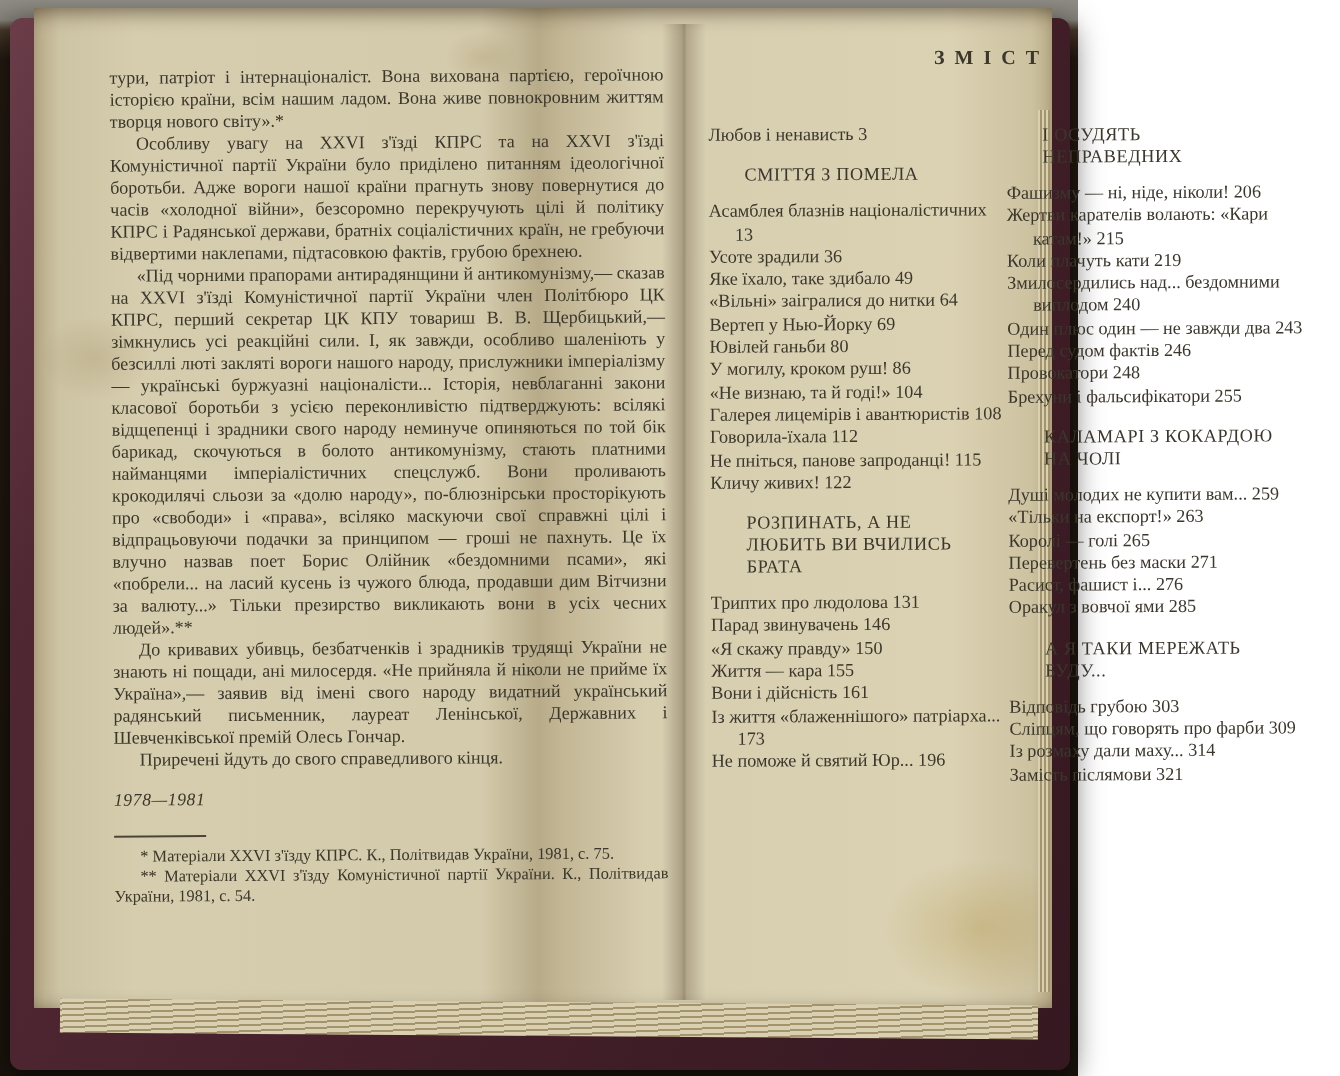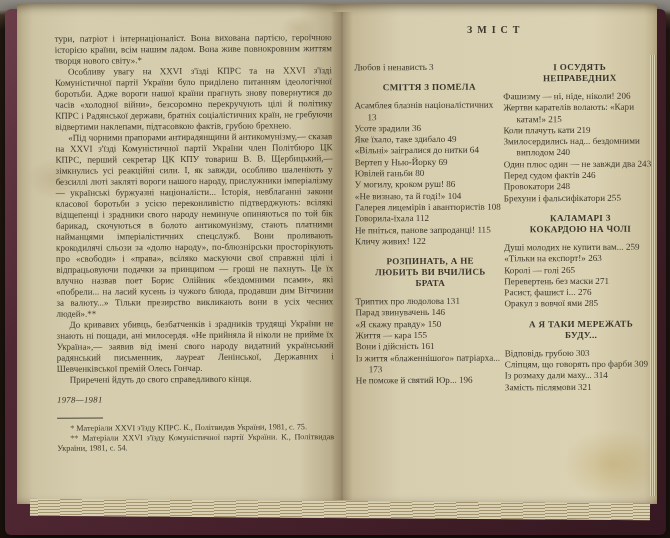--- a/index.html
+++ b/index.html
@@ -1,18 +1,18 @@
 <!DOCTYPE html>
 <html><head>
 <meta charset="utf-8">
 <style>
   *{box-sizing:border-box;}
   html,body{margin:0;padding:0;}
   body{width:670px;height:538px;overflow:hidden;font-family:"Liberation Serif",serif;}
-  .photo{position:relative;width:670px;height:538px;
+  .photo{position:relative;width:539px;height:538px;
     background:linear-gradient(180deg,#8f8d85 0,#85837b 10px,#4a392a 15px,#261b12 30px,#1c140d 100%);}
   .book{position:absolute;left:5px;top:9px;right:4px;bottom:3px;border-radius:6px;
     background:linear-gradient(115deg,#6a3d49 0%,#502834 18%,#431f29 60%,#351821 100%);
     box-shadow:0 4px 16px rgba(0,0,0,.7);}
   .pages{position:absolute;left:17px;top:4px;right:13px;bottom:34px;
     background:
       radial-gradient(70px 50px at 93% 92%, rgba(166,130,40,.28), rgba(166,130,40,0) 70%),
       radial-gradient(40px 30px at 6% 35%, rgba(120,90,40,.16), rgba(120,90,40,0) 70%),
       radial-gradient(26px 20px at 44% 5%, rgba(130,100,50,.18), rgba(130,100,50,0) 70%),
       linear-gradient(90deg,#b4a785 0%,#cdc4a4 2.5%,#d6cdae 10%,#d4cbac 44%,#b7ab89 49.6%,#c3b795 52%,#d7ceb0 60%,#dbd2b3 90%,#cdc2a0 98%,#b7aa86 100%);
@@ -29,21 +29,21 @@
   .left-text p.noindent{text-indent:0;}
   .date{margin-top:9px;font-style:italic;font-size:8.8px;letter-spacing:.3px;}
   .fn-rule{width:46px;height:0;border-top:1px solid #4a453a;margin:12px 0 5px;}
   .fn{font-size:8.2px;line-height:9.9px;margin:0;text-indent:13px;}
   .contents-title{position:absolute;left:467px;top:24px;font-weight:bold;font-size:10px;
     letter-spacing:5px;color:#3b372c;}
   .col{position:absolute;top:62px;color:#3b372c;font-size:9.1px;line-height:11.3px;transform:rotate(-.3deg);}
   .col1{left:355px;width:150px;}
   .col2{left:504px;width:153px;}
   .e{padding-left:13px;text-indent:-13px;margin:0;}
-  .h{font-weight:bold;text-align:center;margin:9px 18px 7px;letter-spacing:.3px;line-height:11px;
+  .h{font-weight:normal;margin:9px 18px 7px;letter-spacing:.3px;line-height:11px;
     padding:0;text-indent:0;}
   .col2 .sec:first-child .h{margin-top:0;}
 </style>
 </head>
 <body>
 
 <div class="photo">
   <div class="book"></div>
   <div class="pages"></div>
   <div class="gutter"></div>

